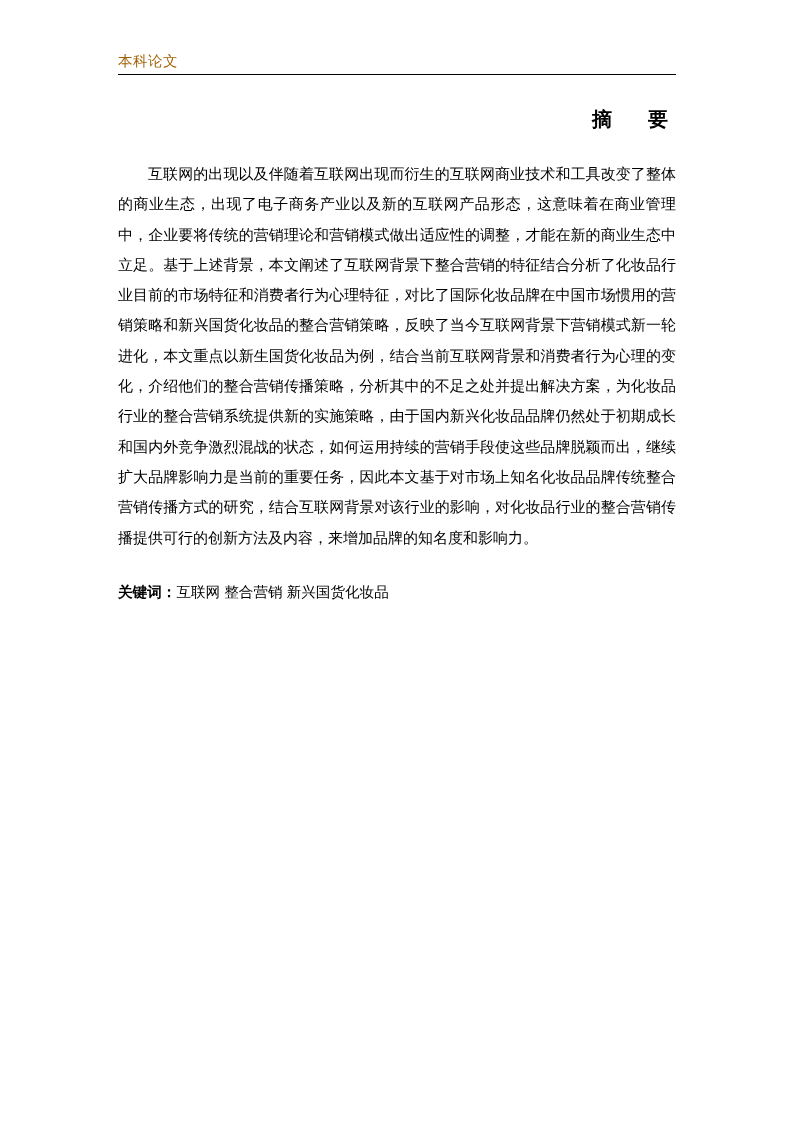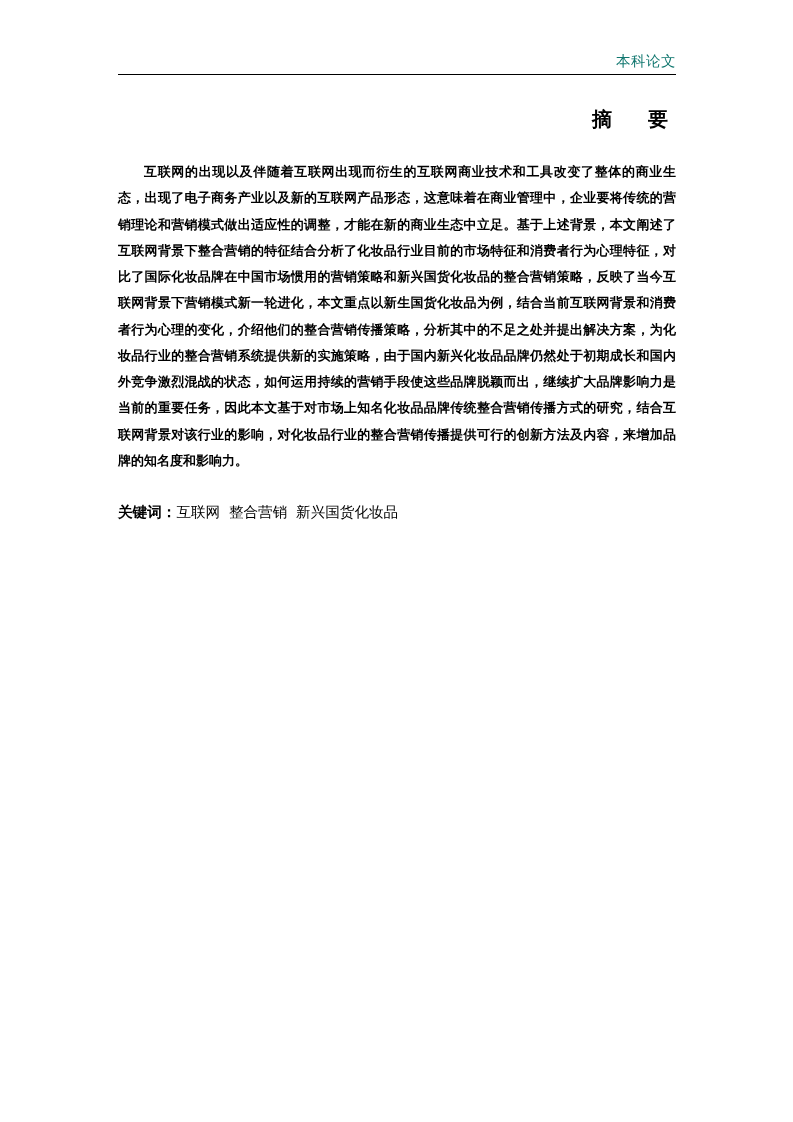--- a/index.html
+++ b/index.html
@@ -19,25 +19,25 @@
     height: 1122px;
     box-sizing: border-box;
     padding: 0;
     position: relative;
   }
   .header {
     position: absolute;
     top: 52px;
     left: 118px;
     width: 558px;
-    text-align: right;
+    text-align: left;
     font-size: 14.5px;
     font-family: "Liberation Serif", "DejaVu Serif", serif;
     letter-spacing: 0.5px;
-    color: #0f766e;
+    color: #a16207;
   }
   .header-rule {
     position: absolute;
     top: 74px;
     left: 118px;
     width: 558px;
     border-bottom: 1.6px solid #000;
   }
   .content {
     position: absolute;
@@ -47,33 +47,32 @@
   }
   .doc-title {
     text-align: right;
     font-size: 20px;
     font-weight: bold;
     letter-spacing: 8px;
     margin: 10px 0 26px 0;
     font-family: "Liberation Sans", "DejaVu Sans", sans-serif;
   }
   .abstract-body {
-    font-size: 13px;
+    font-size: 15px;
     line-height: 2.02;
     text-align: justify;
     text-justify: inter-ideograph;
     text-indent: 2em;
     font-family: "Liberation Serif", "DejaVu Serif", serif;
-    font-weight: bold;
   }
   .keywords {
     margin-top: 26px;
     font-size: 14.6px;
     line-height: 1.9;
-    font-family: Liberation Mono, monospace;
+    font-family: Liberation Sans, sans-serif;
   }
   .keywords-label {
     font-weight: bold;
   }
   .keywords-value {
     font-weight: normal;
   }
 </style>
 </head>
 <body>

